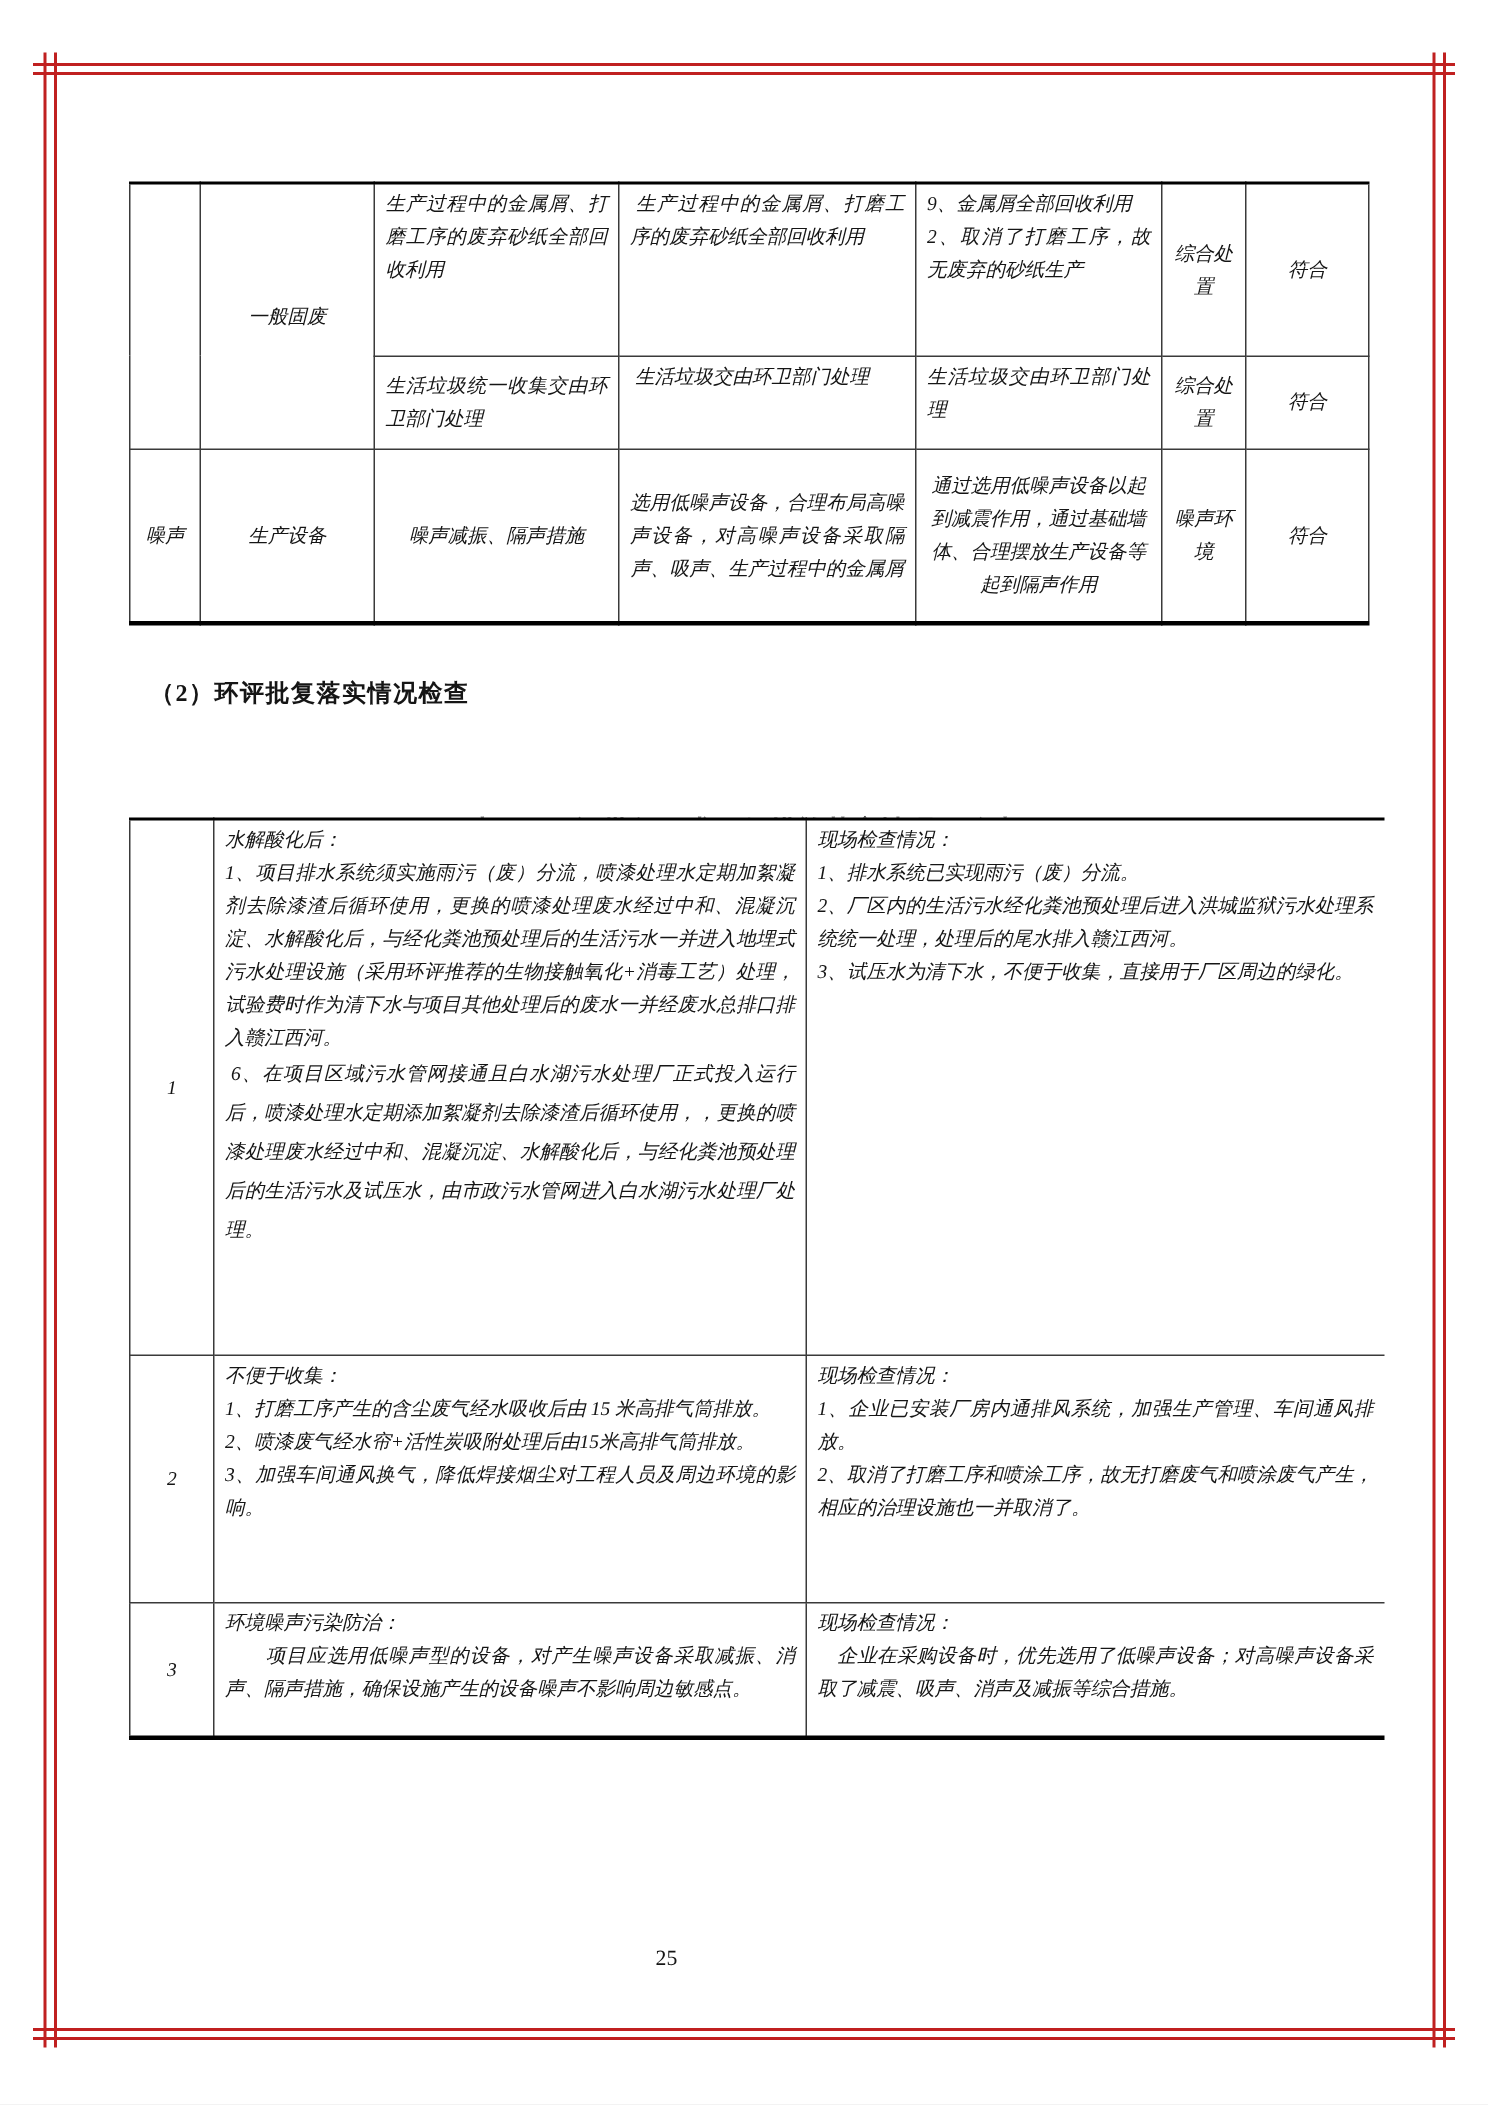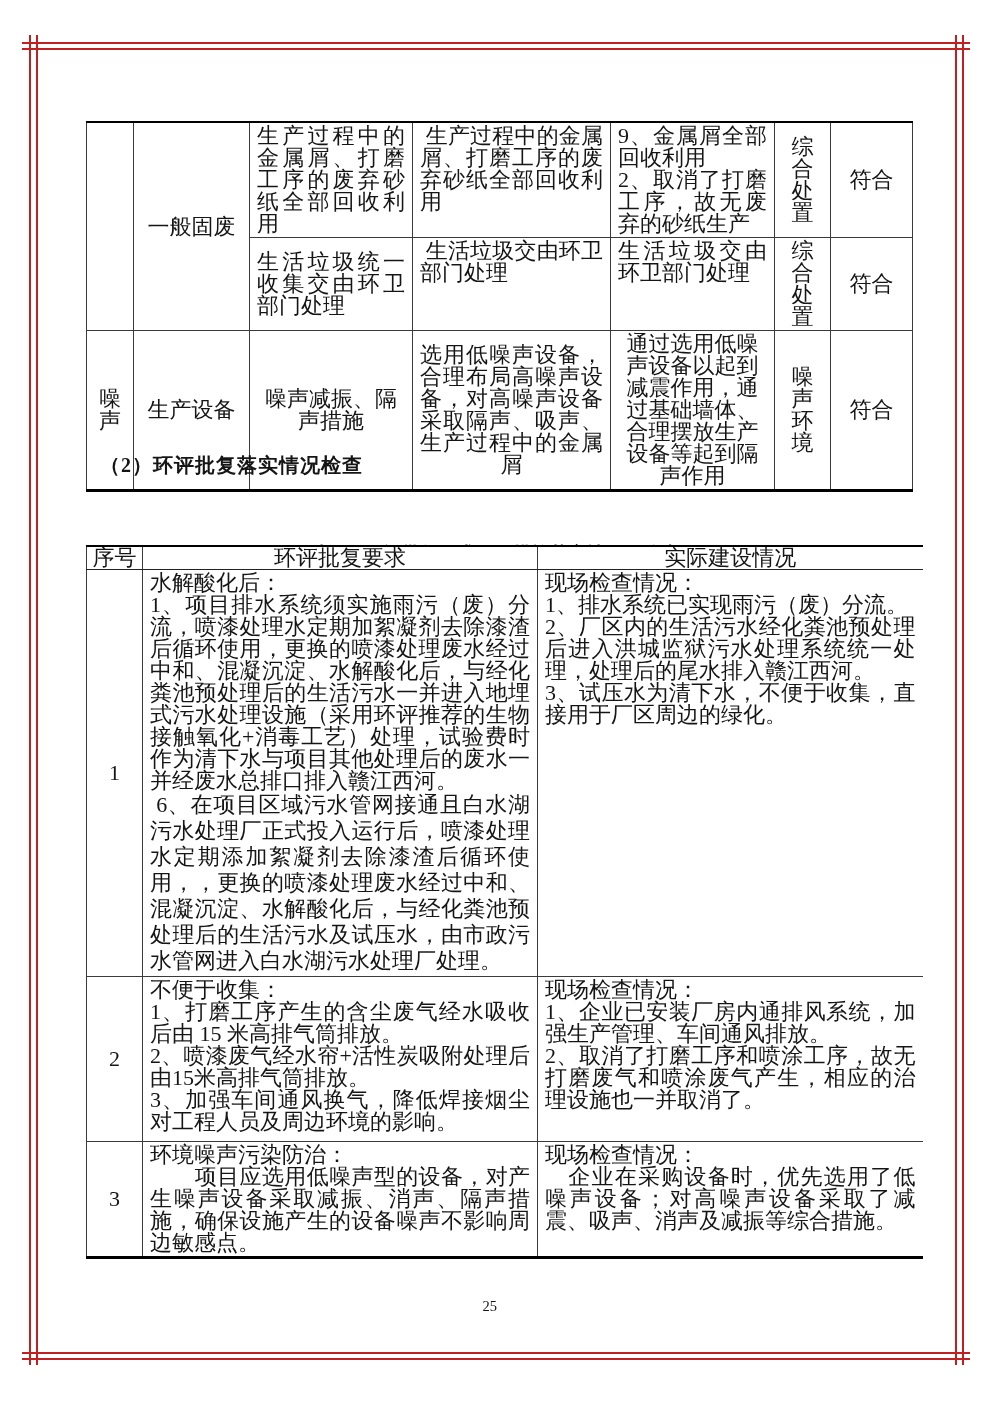--- a/index.html
+++ b/index.html
@@ -5,48 +5,48 @@
   html,body { margin:0; padding:0; background:#e9e9e9; }
   .page {
     position:relative; width:992px; height:1403px; margin:0 auto;
     background:#ffffff; overflow:hidden;
     font-family:"Liberation Serif","DejaVu Serif",serif;
     color:#151515;
   }
   .redline { position:absolute; background:#c02020; }
 
   table { border-collapse:collapse; table-layout:fixed; position:absolute; background:#fff; }
-  td { padding:2px 7px; font-size:22px; line-height:22px; vertical-align:middle; word-break:break-all; }
+  td { padding:2px 7px; font-size:13px; line-height:22px; vertical-align:middle; word-break:break-all;font-style:italic; }
   .pre  { white-space:pre-wrap; }
   .just { text-align:justify; }
   .ctr  { text-align:center; }
   .jctr { text-align:justify; text-align-last:center; }
   .vtop { vertical-align:top; }
 
   
   .t1 { left:86px; top:121px; width:826px;
         border-top:2px solid #000; border-bottom:3px solid #000;
         border-left:1px solid #3a3a3a; border-right:1px solid #3a3a3a; }
   .t1 td { border:1px solid #3a3a3a; }
 
   
-  .heading { position:absolute; left:100px; top:452px; font-size:20px; font-weight:bold; letter-spacing:1px; }
+  .heading { position:absolute; left:100px; top:452px; font-size:16px; font-weight:bold; letter-spacing:1px; }
   .caption { position:absolute; left:0; top:505px; width:100%; text-align:center; font-size:18.5px; font-weight:bold;margin-top:36px; }
 
   
   .t2 { left:86px; top:545px; width:836px;
         border-top:2.5px solid #000; border-bottom:3px solid #000;
         border-left:1px solid #3a3a3a; border-right:none; }
   .t2 td { border:1px solid #3a3a3a; vertical-align:top; }
   .t2 td:last-child { border-right:none; }
   .t2 .hdr td { border-bottom:1.5px solid #222; text-align:center; vertical-align:middle; padding:0 4px; }
   .t2 .seq { text-align:center; vertical-align:middle; }
   .p2 { line-height:26px; }
 
-  .pagenum { position:absolute; left:437px; top:1298px; width:60px; text-align:right; font-size:14.5px; }
+  .pagenum { position:absolute; left:437px; top:1298px; width:60px; text-align:left; font-size:14.5px; }
 </style>
 </head>
 <body>
 
 <div class="page">
 
   <div class="redline" style="left:22px;  top:42px;    width:948px; height:1.5px;"></div>
   <div class="redline" style="left:22px;  top:48px;    width:948px; height:1.5px;"></div>
   <div class="redline" style="left:22px;  top:1352px;  width:948px; height:1.5px;"></div>
   <div class="redline" style="left:22px;  top:1358px;  width:948px; height:1.5px;"></div>
@@ -98,25 +98,20 @@
   <div class="heading">（2）环评批复落实情况检查</div>
   <div class="caption">表 4-4  环评批复要求环保措施落实情况一览表</div>
 
   <table class="t2">
     <colgroup>
       <col style="width:56px">
         <col style="width:395px">
         <col style="width:385px">
     </colgroup>
     <tbody>
-        <tr class="hdr" style="height:23px">
-      <td>序号</td>
-      <td>环评批复要求</td>
-      <td>实际建设情况</td>
-    </tr>
     <tr style="height:357px">
       <td class="seq">1</td>
       <td>
         <div>水解酸化后：</div>
         <div class="just pre">1、项目排水系统须实施雨污（废）分流，喷漆处理水定期加絮凝剂去除漆渣后循环使用，更换的喷漆处理废水经过中和、混凝沉淀、水解酸化后，与经化粪池预处理后的生活污水一并进入地埋式污水处理设施（采用环评推荐的生物接触氧化+消毒工艺）处理，试验费时作为清下水与项目其他处理后的废水一并经废水总排口排入赣江西河。</div>
         <div class="just pre p2"> 6、在项目区域污水管网接通且白水湖污水处理厂正式投入运行后，喷漆处理水定期添加絮凝剂去除漆渣后循环使用，，更换的喷漆处理废水经过中和、混凝沉淀、水解酸化后，与经化粪池预处理后的生活污水及试压水，由市政污水管网进入白水湖污水处理厂处理。</div>
       </td>
       <td>
         <div class="just pre">现场检查情况：
 1、排水系统已实现雨污（废）分流。

